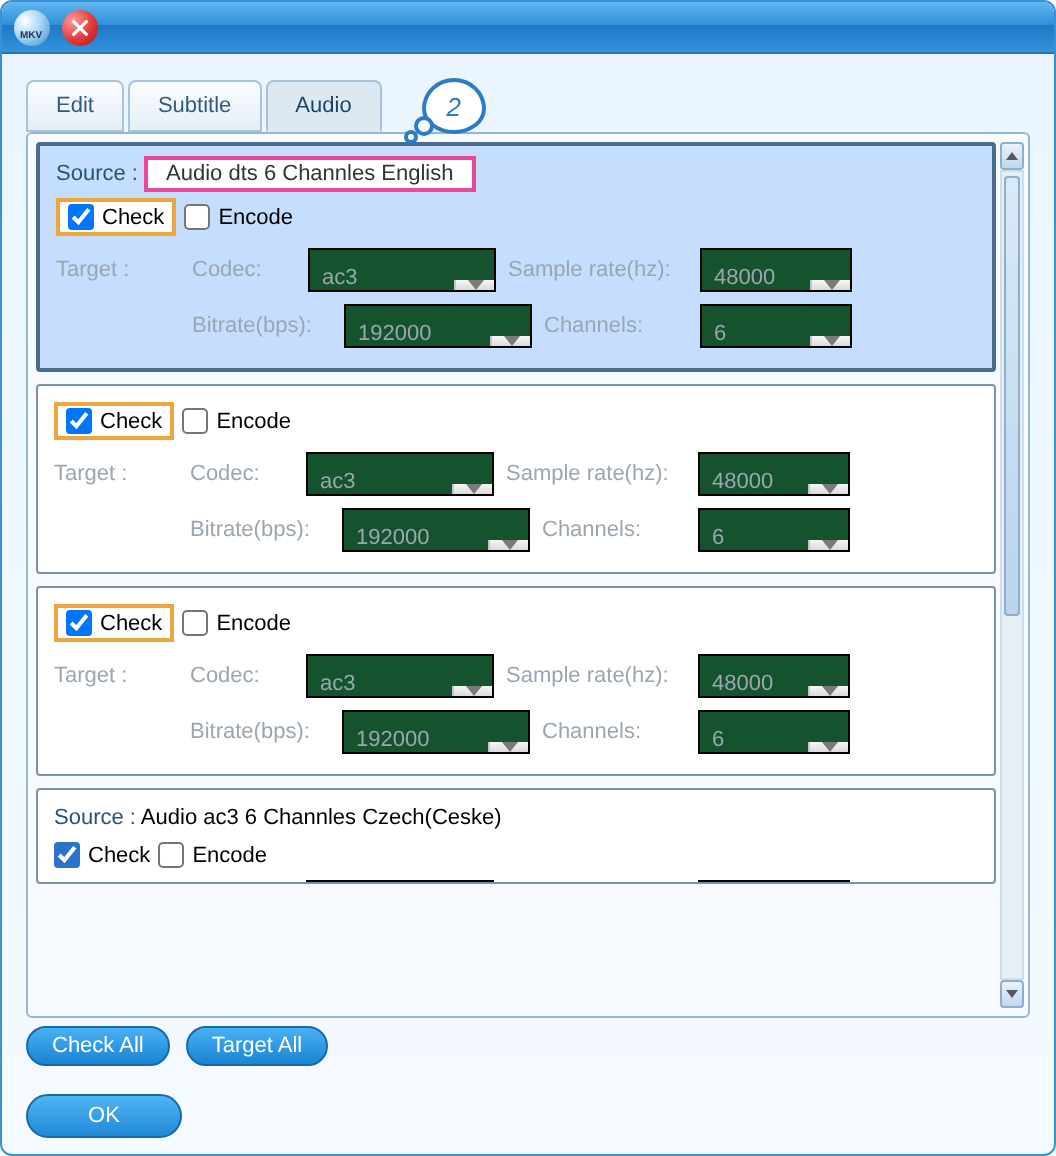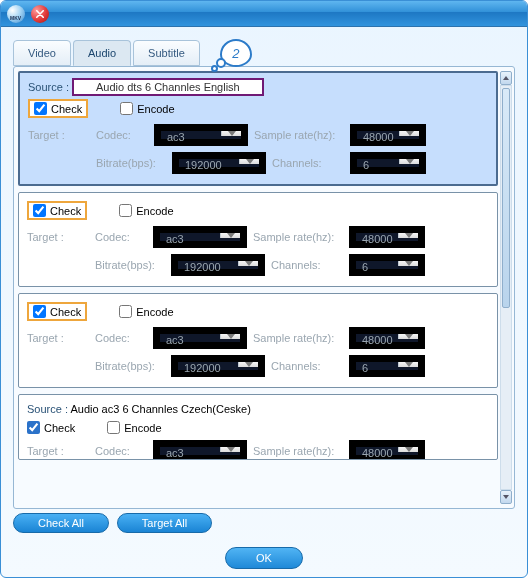--- a/index.html
+++ b/index.html
@@ -23,34 +23,34 @@
   .scrollarea{position:absolute;inset:4px 16px 4px 4px;overflow:hidden}
   .scrollbar{position:absolute;right:2px;top:4px;bottom:4px;width:12px}
   .sb-btn{width:12px;height:14px;background:linear-gradient(#e8f2fb,#c2d8ee);border:1px solid #8faecb;border-radius:2px;display:flex;align-items:center;justify-content:center;cursor:pointer}
   .sb-track{position:absolute;top:14px;bottom:14px;left:0;right:0;background:#e6eef6;border:1px solid #cdddeb}
   .sb-thumb{position:absolute;left:1px;right:1px;top:2px;height:220px;background:linear-gradient(#d9eaf8,#b9d4ec);border:1px solid #8faecb;border-radius:2px;cursor:pointer}
   .sb-btn.bottom{position:absolute;bottom:0}
   .stream{border:1px solid #7992a8;border-radius:2px;padding:8px 8px 4px 8px;margin-bottom:6px;background:#fff}
   .stream.sel{background:#c6defd;border:2px solid #4b6b90}
   .srcline{margin-bottom:6px}
   .srcline .src-label{color:#2a5276}
-  .hl{border:2px solid #701a75;padding:1px 22px;background:#fff;color:#333}
-  .row{display:flex;align-items:center;gap:32px;margin-bottom:4px}
+  .hl{border:2px solid #ec4899;padding:1px 9px;background:#fff;color:#333}
+  .row{display:flex;align-items:center;gap:4px;margin-bottom:4px}
   .ck{display:flex;align-items:center;gap:4px}
   .ck input{width:13px;height:13px;accent-color:#2b72c9}
   .ck-hl{border:2px solid #eea63c;padding:1px 4px;background:#fff;display:inline-flex;align-items:center;gap:4px}
   .optgrid{display:grid;grid-template-columns:62px 52px 94px 90px 76px;gap:6px;align-items:center;color:#9aa6b0;margin:6px 0}
   .optgrid .t{white-space:nowrap}
-  .combo{display:flex;height:22px;border:7px solid #000000;background:#0f172a;align-items:flex-start;color:#9aa6b0;position:relative}
+  .combo{display:flex;height:22px;border:1px solid #000000;background:#14532d;align-items:flex-end;color:#9aa6b0;position:relative}
   .combo span{flex:1;padding:0 6px;overflow:hidden}
   .combo .btn{width:20px;border-left:1px solid #bfc8d0;background:linear-gradient(#f5f5f5,#dcdcdc);display:flex;align-items:center;justify-content:center}
   .arrow{width:0;height:0;border-left:4px solid transparent;border-right:4px solid transparent;border-top:5px solid #7a7a7a}
   .bottom-btns{display:flex;gap:8px;margin-top:4px}
-  .pill{padding:3px 24px;border-radius:11px;background:linear-gradient(#49b0f4,#1a84d4);border:1px solid #176aa9;color:#fff;cursor:pointer;font-size:11px}
-  .dlg-btns{display:flex;justify-content:center;gap:10px;margin-top:14px}
+  .pill{padding:3px 12px;border-radius:11px;background:linear-gradient(#49b0f4,#1a84d4);border:1px solid #176aa9;color:#fff;cursor:pointer;font-size:11px}
+  .dlg-btns{display:flex;justify-content:flex-start;gap:10px;margin-top:14px}
   .dbtn{min-width:78px;text-align:center;padding:4px 16px;border-radius:11px;background:linear-gradient(#51b4f4,#1f89d8);border:1px solid #176aa9;color:#fff;cursor:pointer;font-size:11px}
   .tri{width:0;height:0;border-left:3px solid transparent;border-right:3px solid transparent}
   .tri.up{border-bottom:4px solid #556}
   .tri.down{border-top:4px solid #556}
   .optgrid-empty{grid-column:1}
 </style>
 </head>
 <body>
 
 <div class="window">
@@ -58,23 +58,23 @@
     <div class="logo"></div>
     <div class="close">
       <svg viewBox="0 0 10 10">
           <path d="M1 1 L9 9 M9 1 L1 9" stroke="#fff" stroke-width="2" stroke-linecap="round"></path>
         </svg>
     </div>
   </div>
 
   <div class="content">
     <div class="tabs">
-      <div class="tab">Video</div>
+      <div class="tab">Edit</div>
+      <div class="tab">Subtitle</div>
       <div class="tab active">Audio</div>
-      <div class="tab">Subtitle</div>
       <div class="callout">2</div>
     </div>
 
     <div class="panel">
       <div class="scrollarea" id="streams-host">
           <div class="stream sel">
     <div class="srcline">
       <span class="src-label">Source :</span>
       <span class="hl">Audio dts 6 Channles English</span>
     </div>
@@ -208,21 +208,21 @@
               </div>
       <span class="t">Channels:</span>
       <div class="combo">
                 <span>6</span>
                 <div class="btn">
                   <div class="arrow"></div>
                 </div>
               </div>
     </div>
   </div>
-          <div class="stream " style="height:66px;overflow:hidden">
+          <div class="stream " style="height:48px;overflow:hidden">
     <div class="srcline">
       <span class="src-label">Source :</span>
       <span>Audio ac3 6 Channles Czech(Ceske)</span>
     </div>
     <div class="row">
       <span class="ck">
                 <input type="checkbox" checked="" style="">
                 <span>Check</span>
               </span>
       <span class="ck">

